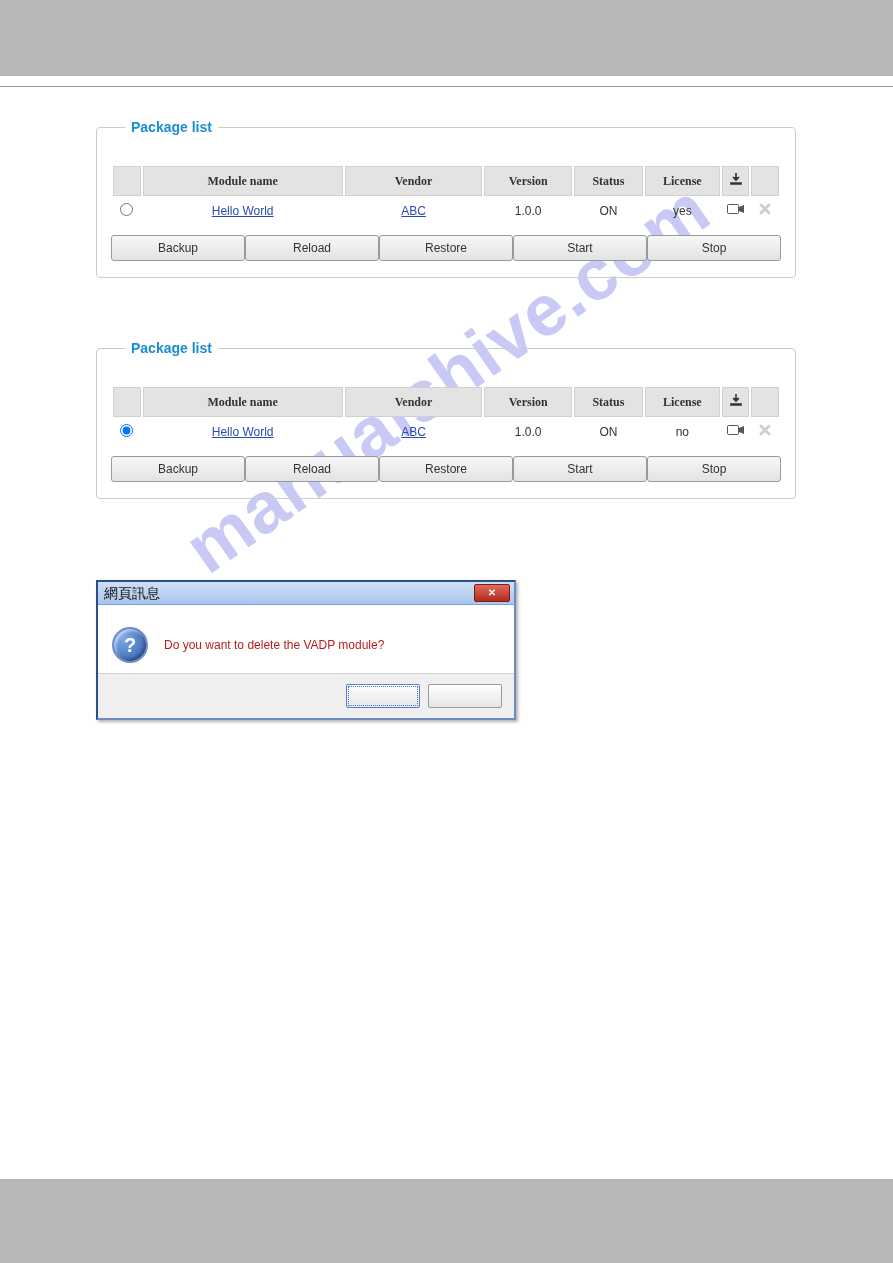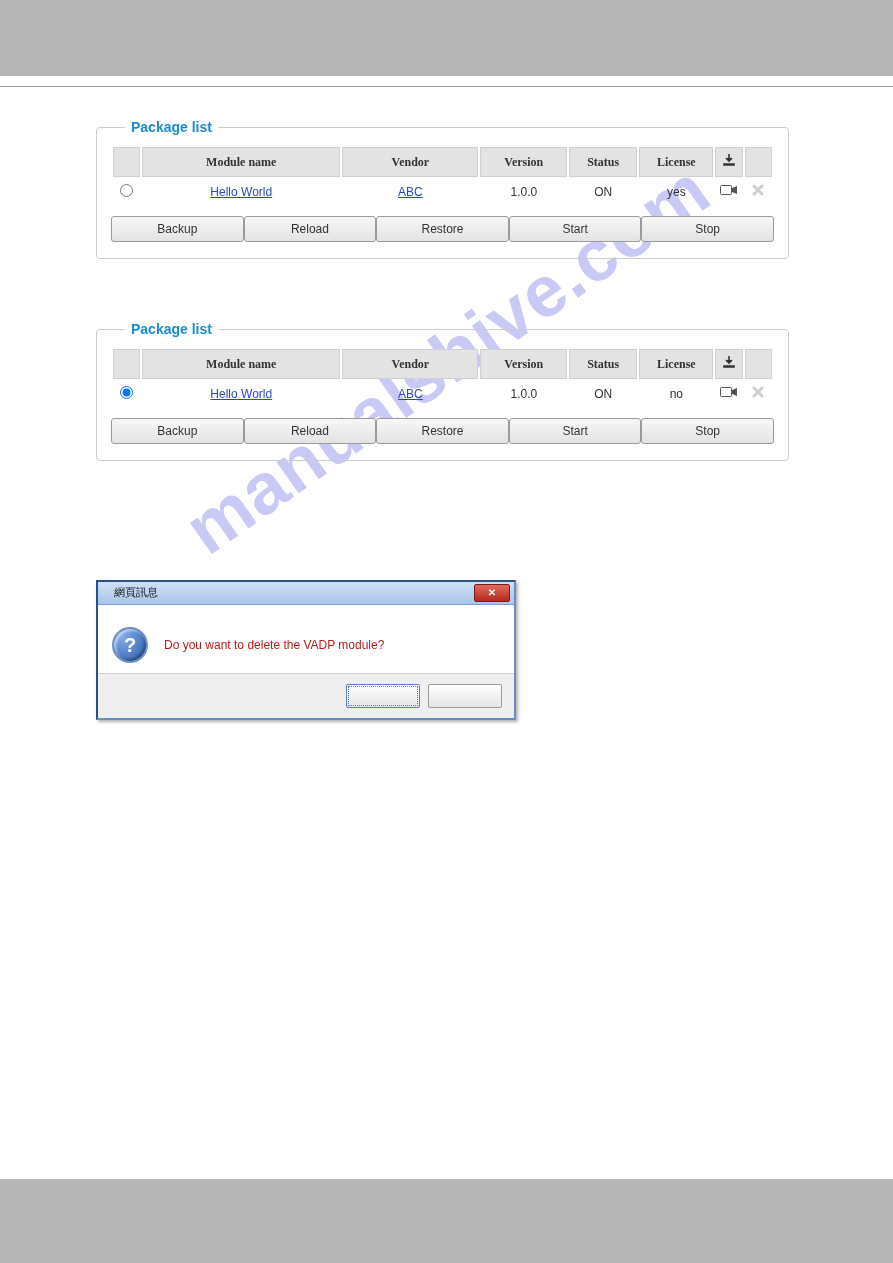--- a/index.html
+++ b/index.html
@@ -2,21 +2,21 @@
 <html><head>
 <meta charset="utf-8">
 <style>
   html,body{margin:0;padding:0;background:#fff;font-family:Arial,Helvetica,sans-serif;font-size:12px;color:#333;}
   .page{width:893px;margin:0 auto;position:relative;min-height:1263px;}
   .top-bar{height:76px;background:#b7b7b7;}
   .divider{border-top:1px solid #999;margin:10px 0 0 0;}
   .bottom-bar{position:absolute;bottom:0;left:0;right:0;height:84px;background:#b7b7b7;}
   .content{padding:40px 96px 100px 96px;position:relative;}
 
-  .fieldset{position:relative;border:1px solid #ccc;border-radius:4px;padding:19px 14px 16px 14px;margin:0 8px 70px 0;}
+  .fieldset{position:relative;border:1px solid #ccc;border-radius:4px;padding:38px 14px 16px 14px;margin:0 1px 70px 0;}
   .legend{position:absolute;top:-9px;left:28px;background:#fff;padding:0 6px;color:#1b8dd1;font-weight:bold;font-size:14px;}
 
   table.pkg{width:100%;border-collapse:separate;border-spacing:2px 0;table-layout:fixed;}
   table.pkg th{background:#e3e3e3;color:#333;font-weight:bold;font-size:12px;padding:5px 2px;text-align:center;border:1px solid #d0d0d0;font-family:Liberation Serif, serif;}
   table.pkg td{padding:6px 2px;text-align:center;font-size:12px;}
   .col-radio{width:22px;}
   .col-module{width:160px;}
   .col-vendor{width:110px;}
   .col-version{width:70px;}
   .col-status{width:55px;}
@@ -31,21 +31,21 @@
   .icon-dl{display:inline-block;}
   .icon-cam{display:inline-block;}
   .icon-del{display:inline-block;}
   .icon-del.disabled svg{opacity:.4;}
 
   input[type=radio]{margin:0;}
 
   
   .dlg{position:absolute;left:96px;top:580px;width:416px;border:2px solid #2b4f8a;border-right-color:#6a8bc3;border-bottom-color:#6a8bc3;font-size:12px;box-shadow:2px 2px 3px rgba(0,0,0,.3);}
   .dlg-title{height:22px;background:linear-gradient(#cfe0f5,#a9c5ec);border-bottom:1px solid #7ea2d6;position:relative;}
-  .dlg-title-text{position:absolute;left:16px;top:3px;font-size:11px;color:#111;}
+  .dlg-title-text{position:absolute;left:6px;top:3px;font-size:14px;color:#111;}
   .dlg-close{position:absolute;right:4px;top:2px;width:34px;height:16px;background:linear-gradient(#e06b5e,#b32a1b);border:1px solid #7d1c10;border-radius:2px;display:flex;align-items:center;justify-content:center;}
   .dlg-close span{color:#fff;font-weight:bold;font-size:10px;line-height:1;}
   .dlg-body{background:#fff;padding:22px 14px 10px 14px;display:flex;align-items:center;gap:16px;}
   .dlg-body-text{color:#b91c1c;}
   .dlg-q{width:32px;height:32px;border-radius:50%;background:radial-gradient(circle at 30% 30%,#7ea9e8,#2c5aa7);box-shadow:inset -2px -2px 3px rgba(0,0,0,.3),inset 2px 2px 3px rgba(255,255,255,.6);display:flex;align-items:center;justify-content:center;color:#fff;font-weight:bold;font-size:20px;border:2px solid #6e8fc9;}
   .dlg-footer{background:#efefef;border-top:1px solid #d2d2d2;padding:10px 12px;display:flex;justify-content:flex-end;gap:8px;}
   .dlg-btn{width:72px;height:22px;background:linear-gradient(#fefefe,#e6e6e6);border:1px solid #9a9a9a;border-radius:2px;}
   .dlg-btn.focus{outline:1px dotted #4a75c9;outline-offset:-3px;border-color:#5a7ec7;}
 
   

